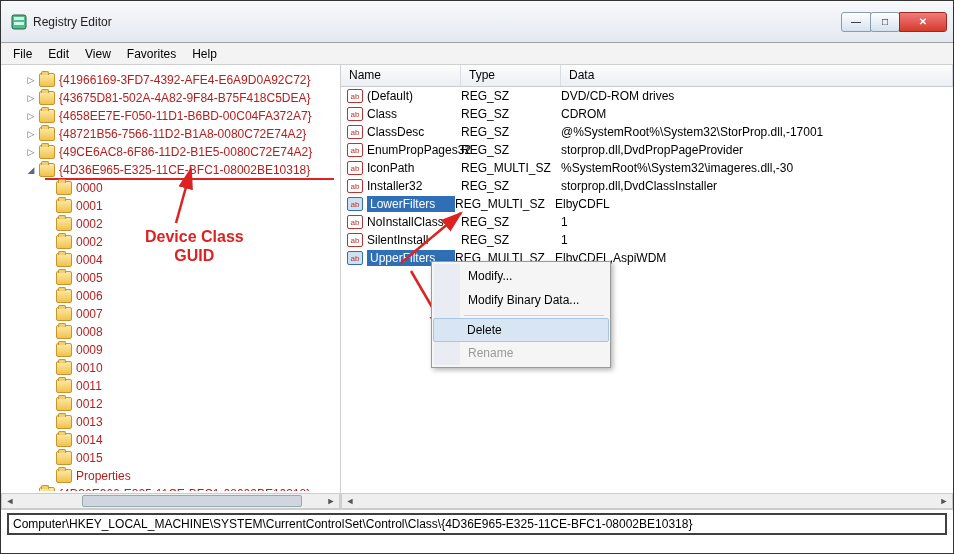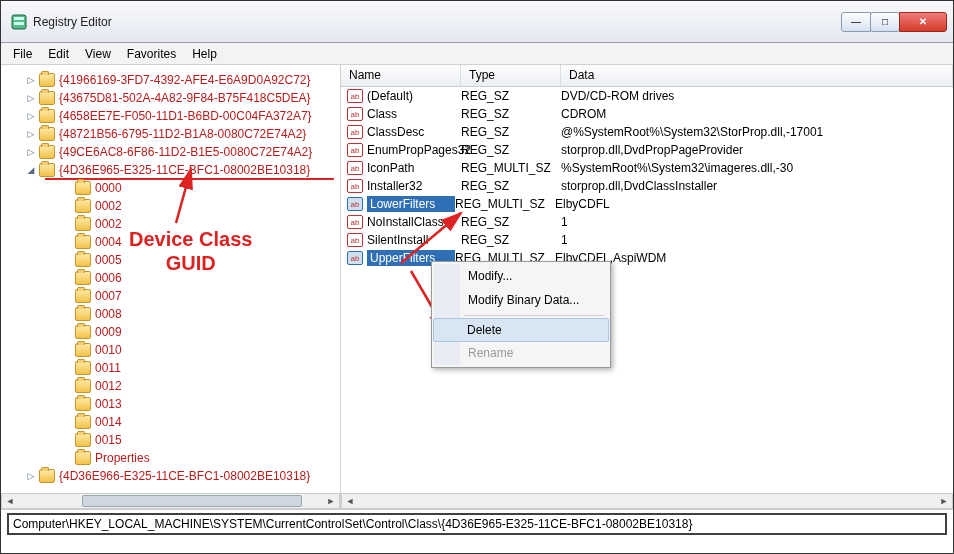--- a/index.html
+++ b/index.html
@@ -23,21 +23,21 @@
 .tree { width: 340px; border-right: 1px solid #d0d0d0; overflow: hidden; position: relative; background:#fff; padding-top:4px;}
 .values { flex: 1; background: #fff; overflow: hidden; position: relative; }
 
 
 .tree-inner { padding: 2px 0 0 0; }
 .node { display: flex; align-items: center; height: 18px; white-space: nowrap; padding-left: 6px; }
 .twisty { width: 12px; text-align: center; color: #5b6a80; font-size: 9px; cursor: default; }
 .folder { width: 16px; height: 14px; background: linear-gradient(to bottom,#fde9a7,#f2c24b); border: 1px solid #c8942b; border-radius: 2px; margin: 0 4px 0 2px; position: relative; }
 .folder::before { content:""; position:absolute; top:-3px; left:1px; width:6px; height:3px; background:#f3cf72; border:1px solid #c8942b; border-bottom:none; border-radius:2px 2px 0 0;}
 .nodetxt { font-size: 12px; color: #b91c1c; }
-.indent1 { padding-left: 24px; } .indent2 { padding-left: 60px; }
+.indent1 { padding-left: 24px; } .indent2 { padding-left: 41px; }
 .selected-guid { position: relative; }
 .selected-guid::after { content:""; position:absolute; left:44px; right:6px; bottom:-1px; height:2px; background:#d22; }
 
 
 .hscroll { position: absolute; bottom: 0; left: 8px; right: 10px; height: 16px; background: #efefef; border: 1px solid #ccc; }
 .hscroll .thumb { position:absolute; top:1px; left:80px; width:220px; height:12px; background:#cfd6e0; border:1px solid #9aa; border-radius:2px;}
 .hscroll .arrow { position:absolute; top:0; width:16px; height:14px; display:flex; align-items:center; justify-content:center; font-size:9px; color:#555;}
 .hscroll .arrow.l{left:0;} .hscroll .arrow.r{right:0;}
 
 
@@ -54,21 +54,21 @@
 
 
 .ctxmenu { position:absolute; left:430px; top:260px; width:180px; background:#f5f5f5; border:1px solid #9a9a9a; box-shadow:2px 2px 5px rgba(0,0,0,.3); z-index:50; padding:2px;}
 .ctxmenu .stripe { position:absolute; left:2px; top:2px; bottom:2px; width:26px; background:#e9edf3; }
 .ctxitem { position:relative; padding:5px 8px 5px 34px; font-size:12px; cursor:default; z-index:2;}
 .ctxitem.disabled { color:#9a9a9a; }
 .ctxitem.hover { background:#d8e6f3; border:1px solid #a8c6e4; margin:-1px; padding:4px 7px 4px 33px; border-radius:2px;}
 .ctxsep { height:1px; background:#d0d0d0; margin:3px 4px 3px 30px; position:relative; z-index:2;}
 
 
-.annot-text { position:absolute; left:128px; top:226px; color:#d22; font-weight:bold; font-size:20px; text-align:center; line-height:1.2; z-index:30; pointer-events:none;}
+.annot-text { position:absolute; left:144px; top:226px; color:#d22; font-weight:bold; font-size:16px; text-align:center; line-height:1.2; z-index:30; pointer-events:none;}
 .arrow-svg { position:absolute; left:0; top:0; pointer-events:none; z-index:29;}
 
 
 .statusbar { height:22px; border:2px solid #404040; margin:3px 6px 0 6px; display:flex; align-items:center; padding:0 4px; font-size:12px; background:#fff;}
 
 .tree .hscroll{ left:0; right:0; bottom:0;}
 .values .hscroll{ left:0; right:0; bottom:0;}
 .tree-wrap{height:100%; position:relative;}
 .values-wrap{height:100%; position:relative;}
 .tree-body{overflow:hidden; height:calc(100% - 18px);}
@@ -114,36 +114,41 @@
             <span class="nodetxt">{43675D81-502A-4A82-9F84-B75F418C5DEA}</span>
           </div>
           <div class="node indent1">
             <span class="twisty">▷</span>
             <span class="folder"></span>
             <span class="nodetxt">{4658EE7E-F050-11D1-B6BD-00C04FA372A7}</span>
           </div>
           <div class="node indent1">
             <span class="twisty">▷</span>
             <span class="folder"></span>
-            <span class="nodetxt">{48721B56-6795-11D2-B1A8-0080C72E74A2}</span>
+            <span class="nodetxt">{48721B56-7566-11D2-B1A8-0080C72E74A2}</span>
           </div>
           <div class="node indent1">
             <span class="twisty">▷</span>
             <span class="folder"></span>
             <span class="nodetxt">{49CE6AC8-6F86-11D2-B1E5-0080C72E74A2}</span>
           </div>
           <div class="node indent1 selected-guid">
             <span class="twisty">◢</span>
             <span class="folder"></span>
             <span class="nodetxt">{4D36E965-E325-11CE-BFC1-08002BE10318}</span>
           </div>
           <div class="node indent2">
             <span class="twisty"></span>
             <span class="folder"></span>
             <span class="nodetxt">0000</span>
+          </div>
+          <div class="node indent2">
+            <span class="twisty"></span>
+            <span class="folder"></span>
+            <span class="nodetxt">0001</span>
           </div>
           <div class="node indent2">
             <span class="twisty"></span>
             <span class="folder"></span>
             <span class="nodetxt">0002</span>
           </div>
           <div class="node indent2">
             <span class="twisty"></span>
             <span class="folder"></span>
             <span class="nodetxt">0002</span>

